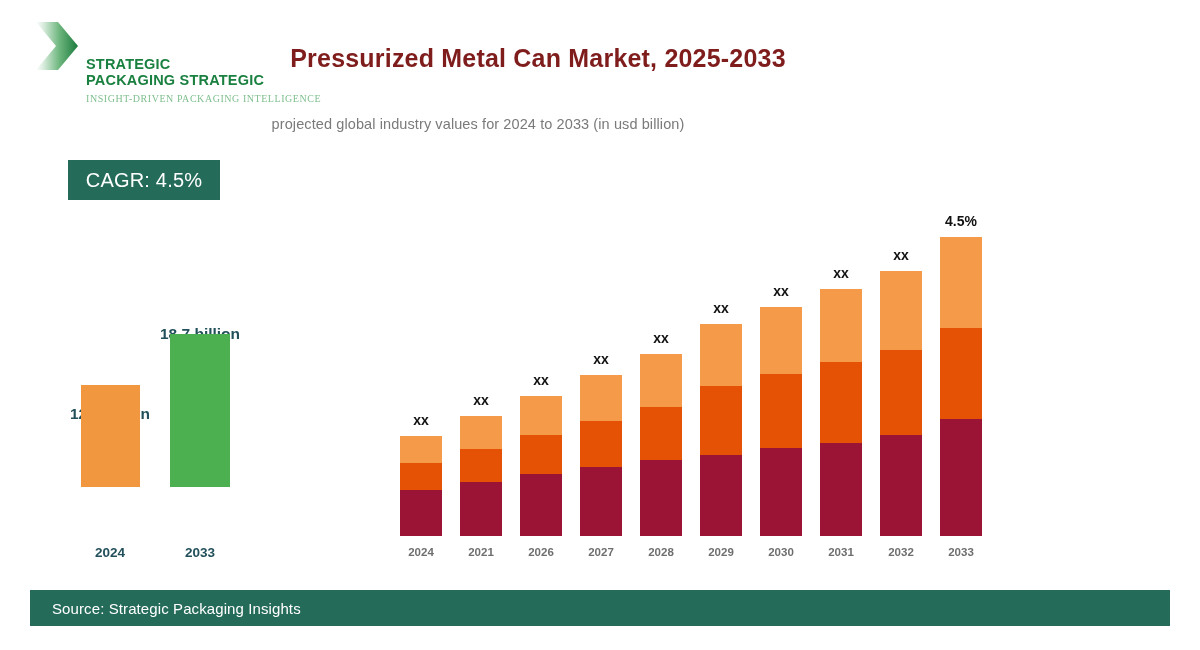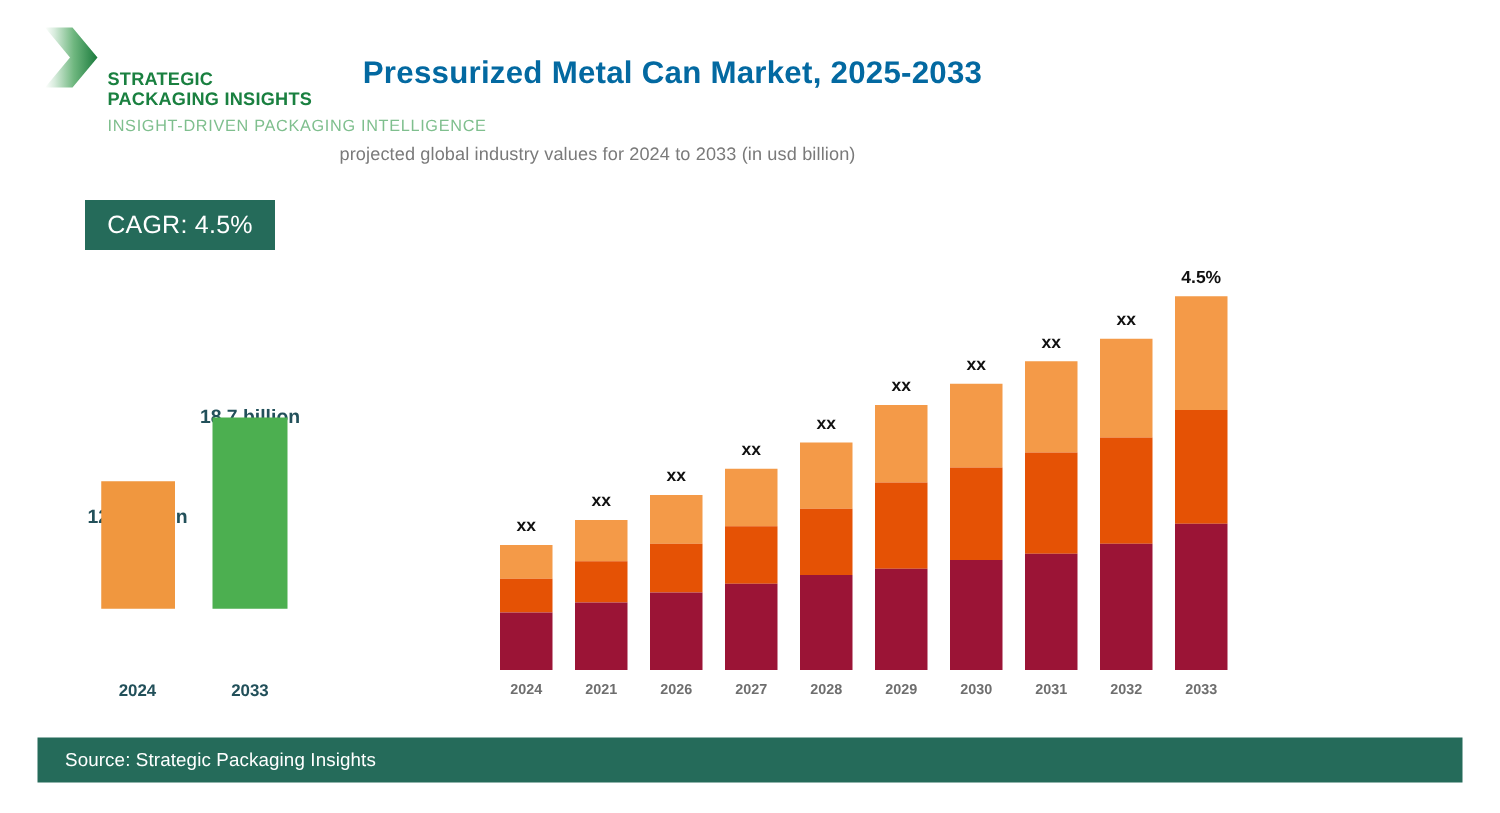--- a/index.html
+++ b/index.html
@@ -39,38 +39,39 @@
   .logo-line {
     font-size: 14.5px;
     font-weight: bold;
     color: #1A8040;
     letter-spacing: 0.2px;
     line-height: 16px;
     white-space: nowrap;
   }
   #logo-tagline {
     margin-top: 5px;
-    font-size: 13px;
+    font-size: 10px;
     color: #7FBF8E;
     letter-spacing: 0.55px;
     white-space: nowrap;
     font-weight: normal;
+    font-family: Liberation Serif, serif;
   }
 
   
   #chart-title {
     position: absolute;
     left: 0;
     top: 44px;
     width: 1076px;
     text-align: center;
     padding-left: 0px;
     font-size: 25px;
     font-weight: bold;
-    color: #0369a1;
+    color: #7f1d1d;
     letter-spacing: 0.2px;
   }
   #chart-subtitle {
     position: absolute;
     left: 0;
     top: 116px;
     width: 956px;
     text-align: center;
     font-size: 14.5px;
     color: #7A7A7A;
@@ -201,21 +202,21 @@
         <stop offset="0%" stop-color="#FFFFFF"></stop>
         <stop offset="18%" stop-color="#D8ECDD"></stop>
         <stop offset="55%" stop-color="#6FB77F"></stop>
         <stop offset="100%" stop-color="#1A7A3C"></stop>
       </linearGradient>
     </defs>
     <path d="M2,2 L24,2 L44,26 L24,50 L2,50 L22,26 Z" fill="url(#chevGrad)"></path>
   </svg>
   <div id="logo-text-group">
     <div class="logo-line">STRATEGIC</div>
-    <div class="logo-line">PACKAGING INSIGHTS</div>
+    <div class="logo-line">PACKAGING STRATEGIC</div>
     <div id="logo-tagline">INSIGHT-DRIVEN PACKAGING INTELLIGENCE</div>
   </div>
 </div>
 
 <div id="chart-title">Pressurized Metal Can Market, 2025-2033</div>
 <div id="chart-subtitle">projected global industry values for 2024 to 2033 (in usd billion)</div>
 
 <div id="cagr-badge">CAGR: 4.5%</div>
 
 <div id="left-panel">

